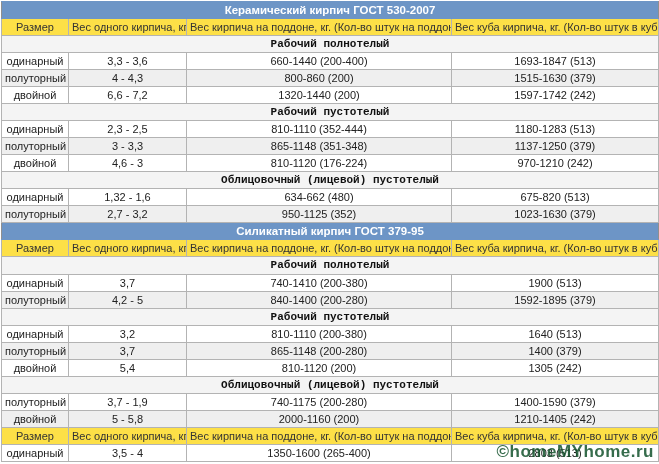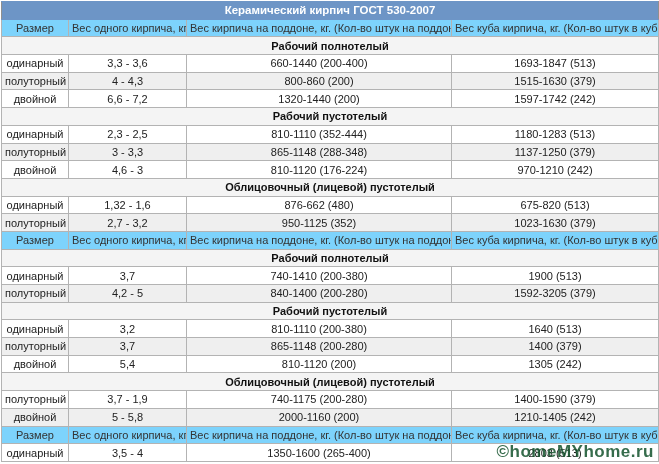--- a/index.html
+++ b/index.html
@@ -28,25 +28,26 @@
     overflow: hidden;
     font-weight: normal;
   }
   tr.group-title td {
     background: #6d95c6;
     color: #ffffff;
     font-weight: bold;
     font-size: 11.5px;
     border-color: #6d95c6 #8f8f8f;
   }
-  tr.col-head th { background: #7dd3fc; color: #333333; }
+  tr.col-head th { background: #fde047; color: #333333; }
   tr.section-title td {
     background: #f4f4f4;
     font-weight: bold;
     color: #111111;
+    font-family: Liberation Mono, monospace;
   }
   tr.data-row td { background: #ffffff; }
   tr.data-row.alt td { background: #efefef; }
   .watermark {
     position: absolute;
     right: 5px; top: 442px;
     font-size: 17px;
     font-weight: bold;
     letter-spacing: 0.5px;
     color: #14532d;
@@ -101,64 +102,67 @@
         </tr>
         <tr class="data-row">
           <td>одинарный</td>
           <td>2,3 - 2,5</td>
           <td>810-1110 (352-444)</td>
           <td>1180-1283 (513)</td>
         </tr>
         <tr class="data-row alt">
           <td>полуторный</td>
           <td>3 - 3,3</td>
-          <td>865-1148 (288-348)</td>
+          <td>865-1148 (351-348)</td>
           <td>1137-1250 (379)</td>
         </tr>
         <tr class="data-row">
           <td>двойной</td>
           <td>4,6 - 3</td>
           <td>810-1120 (176-224)</td>
           <td>970-1210 (242)</td>
         </tr>
         <tr class="section-title">
           <td colspan="4">Облицовочный (лицевой) пустотелый</td>
         </tr>
         <tr class="data-row">
           <td>одинарный</td>
           <td>1,32 - 1,6</td>
-          <td>876-662 (480)</td>
+          <td>634-662 (480)</td>
           <td>675-820 (513)</td>
         </tr>
         <tr class="data-row alt">
           <td>полуторный</td>
           <td>2,7 - 3,2</td>
           <td>950-1125 (352)</td>
           <td>1023-1630 (379)</td>
+        </tr>
+        <tr class="group-title">
+          <td colspan="4">Силикатный кирпич ГОСТ 379-95</td>
         </tr>
         <tr class="col-head">
           <th>Размер</th>
           <th>Вес одного кирпича, кг.</th>
           <th>Вес кирпича на поддоне, кг. (Кол-во штук на поддоне)*</th>
           <th>Вес куба кирпича, кг. (Кол-во штук в кубе)</th>
         </tr>
         <tr class="section-title">
           <td colspan="4">Рабочий полнотелый</td>
         </tr>
         <tr class="data-row">
           <td>одинарный</td>
           <td>3,7</td>
           <td>740-1410 (200-380)</td>
           <td>1900 (513)</td>
         </tr>
         <tr class="data-row alt">
           <td>полуторный</td>
           <td>4,2 - 5</td>
           <td>840-1400 (200-280)</td>
-          <td>1592-3205 (379)</td>
+          <td>1592-1895 (379)</td>
         </tr>
         <tr class="section-title">
           <td colspan="4">Рабочий пустотелый</td>
         </tr>
         <tr class="data-row">
           <td>одинарный</td>
           <td>3,2</td>
           <td>810-1110 (200-380)</td>
           <td>1640 (513)</td>
         </tr>

